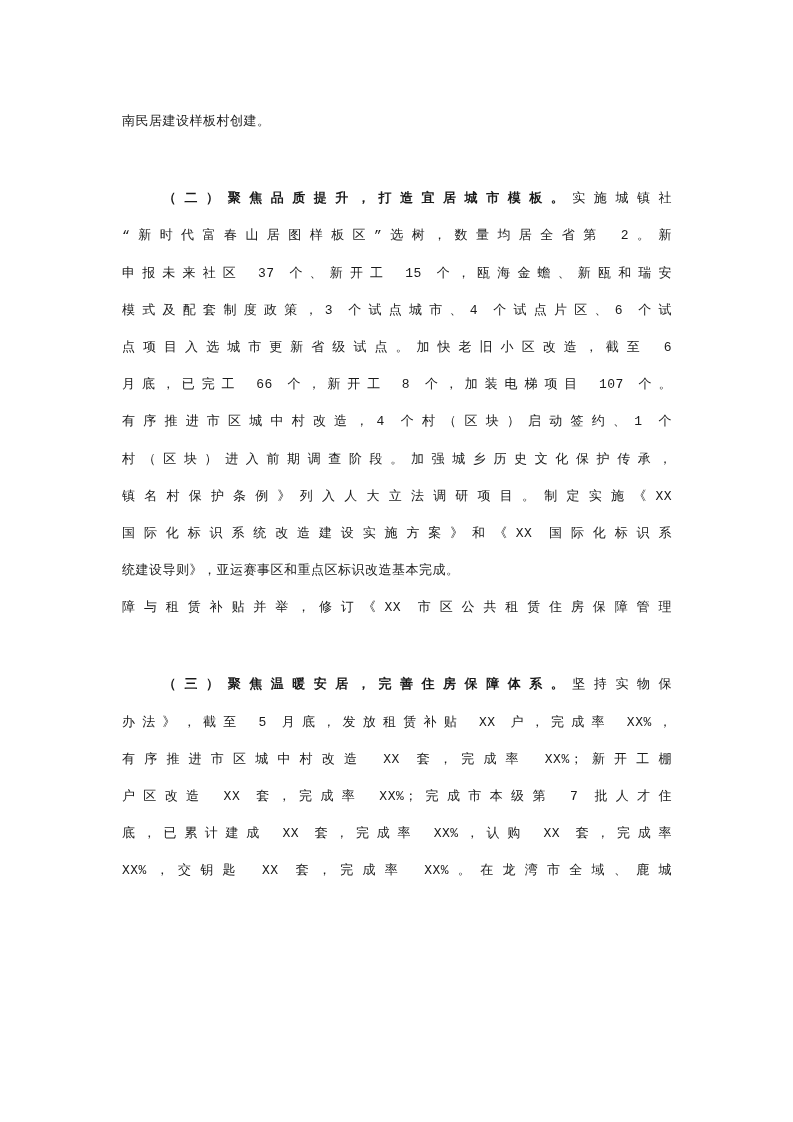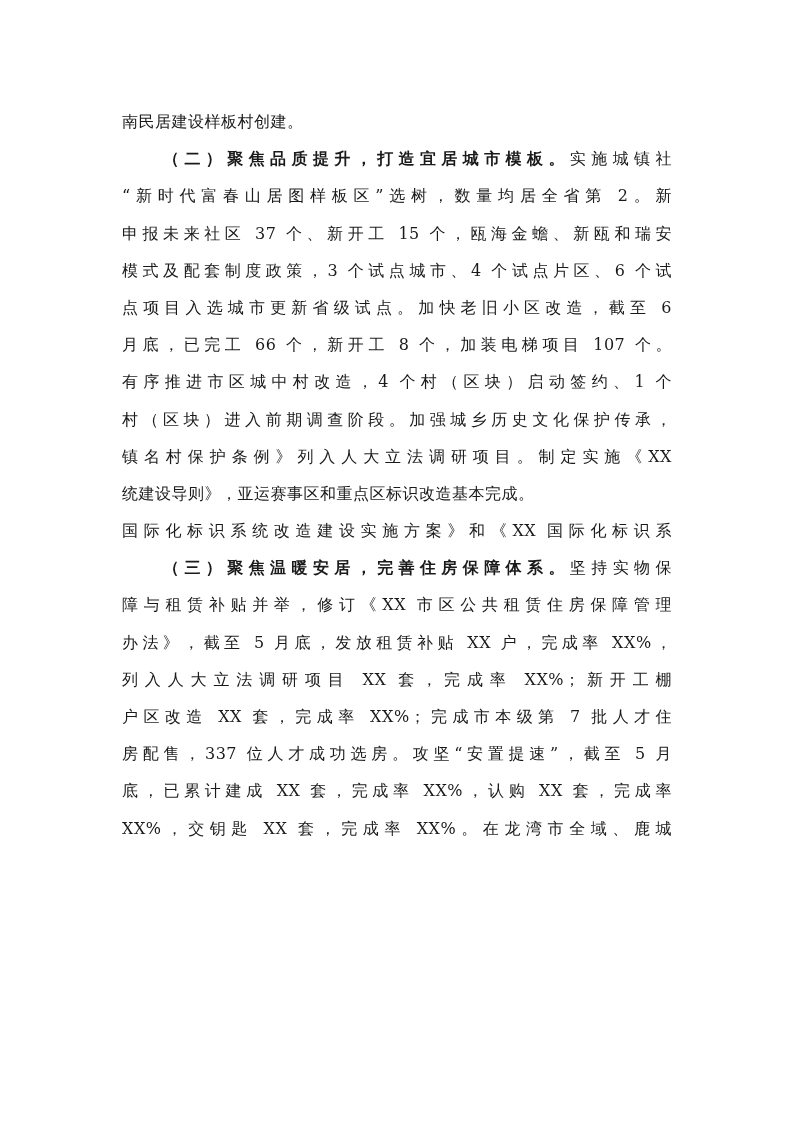--- a/index.html
+++ b/index.html
@@ -17,31 +17,33 @@
     }
     .page {
       position: absolute;
       left: 122px;
       top: 103px;
       width: 550px;
     }
     .line {
       height: 37.2px;
       line-height: 37.2px;
-      font-size: 16px;
+      font-size: 13px;
       white-space: nowrap;
       text-align: justify;
       text-align-last: justify;
       letter-spacing: 0.5px;
+      font-family: Liberation Mono, monospace;
     }
     .line.last {
       text-align-last: left;
     }
     .line.indent {
       padding-left: 41px;
+      margin-top: 40px;
     }
     .heading-run {
       font-weight: bold;
     }
   </style>
 </head>
 <body>
 
 <div class="page">
 
@@ -52,30 +54,29 @@
       <span class="heading-run">（二）聚焦品质提升，打造宜居城市模板。</span><span>实施城镇社</span>
     </div>
     <div class="line">“新时代富春山居图样板区”选树，数量均居全省第 2。新</div>
     <div class="line">申报未来社区 37 个、新开工 15 个，瓯海金蟾、新瓯和瑞安</div>
     <div class="line">模式及配套制度政策，3 个试点城市、4 个试点片区、6 个试</div>
     <div class="line">点项目入选城市更新省级试点。加快老旧小区改造，截至 6</div>
     <div class="line">月底，已完工 66 个，新开工 8 个，加装电梯项目 107 个。</div>
     <div class="line">有序推进市区城中村改造，4 个村（区块）启动签约、1 个</div>
     <div class="line">村（区块）进入前期调查阶段。加强城乡历史文化保护传承，</div>
     <div class="line">镇名村保护条例》列入人大立法调研项目。制定实施《XX</div>
+    <div class="line">国际化标识系统改造建设实施方案》和《XX 国际化标识系</div>
     <div class="line last">统建设导则》，亚运赛事区和重点区标识改造基本完成。</div>
-    <div class="line">国际化标识系统改造建设实施方案》和《XX 国际化标识系</div>
   </div>
 
   <div>
+    <div class="line">障与租赁补贴并举，修订《XX 市区公共租赁住房保障管理</div>
     <div class="line indent">
       <span class="heading-run">（三）聚焦温暖安居，完善住房保障体系。</span><span>坚持实物保</span>
     </div>
-    <div class="line">障与租赁补贴并举，修订《XX 市区公共租赁住房保障管理</div>
     <div class="line">办法》，截至 5 月底，发放租赁补贴 XX 户，完成率 XX%，</div>
-    <div class="line">列入人大立法调研项目 XX 套，完成率 XX%；新开工棚</div>
+    <div class="line">有序推进市区城中村改造 XX 套，完成率 XX%；新开工棚</div>
     <div class="line">户区改造 XX 套，完成率 XX%；完成市本级第 7 批人才住</div>
-    <div class="line">房配售，337 位人才成功选房。攻坚“安置提速”，截至 5 月</div>
     <div class="line">底，已累计建成 XX 套，完成率 XX%，认购 XX 套，完成率</div>
     <div class="line">XX%，交钥匙 XX 套，完成率 XX%。在龙湾市全域、鹿城</div>
   </div>
 
 </div>
 
 </body></html>

